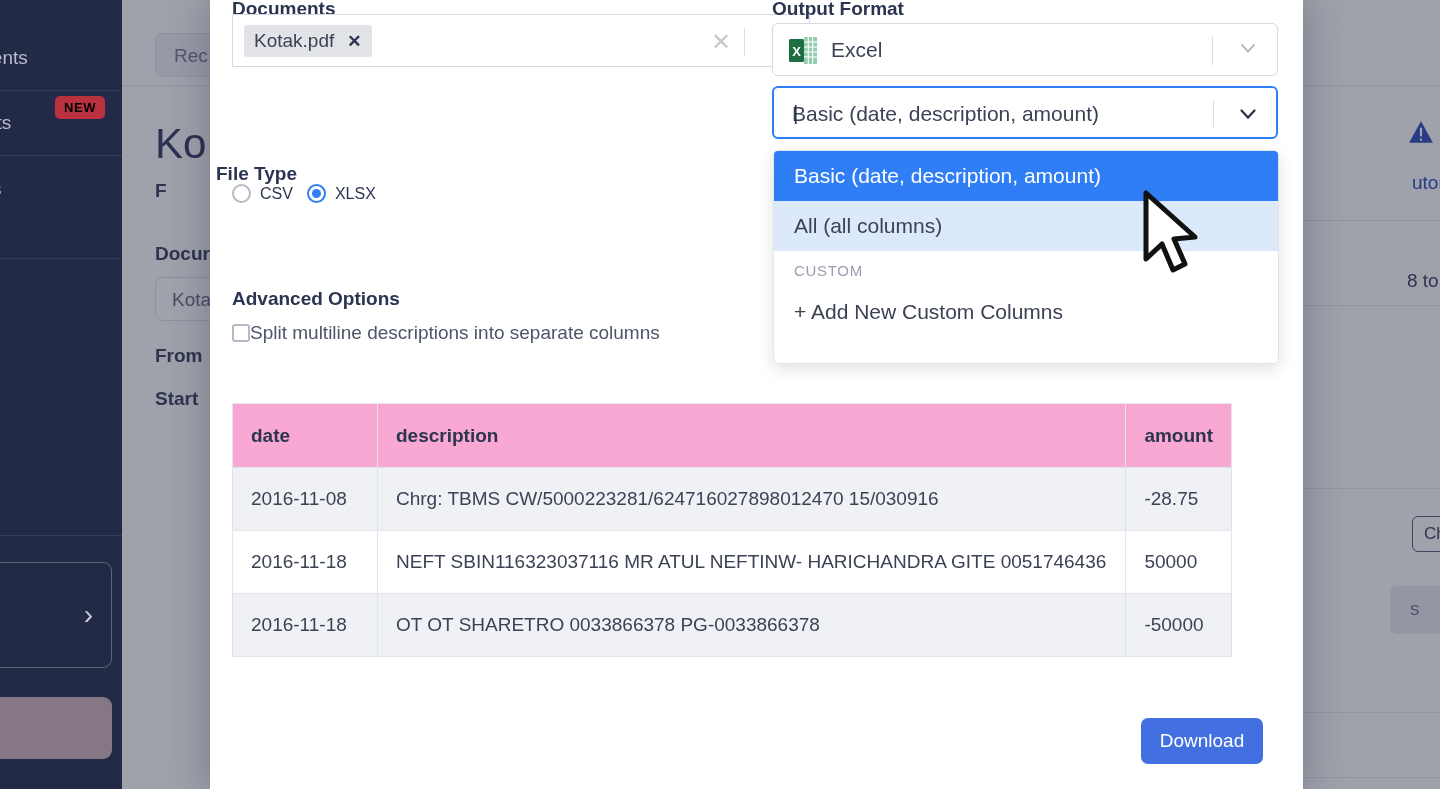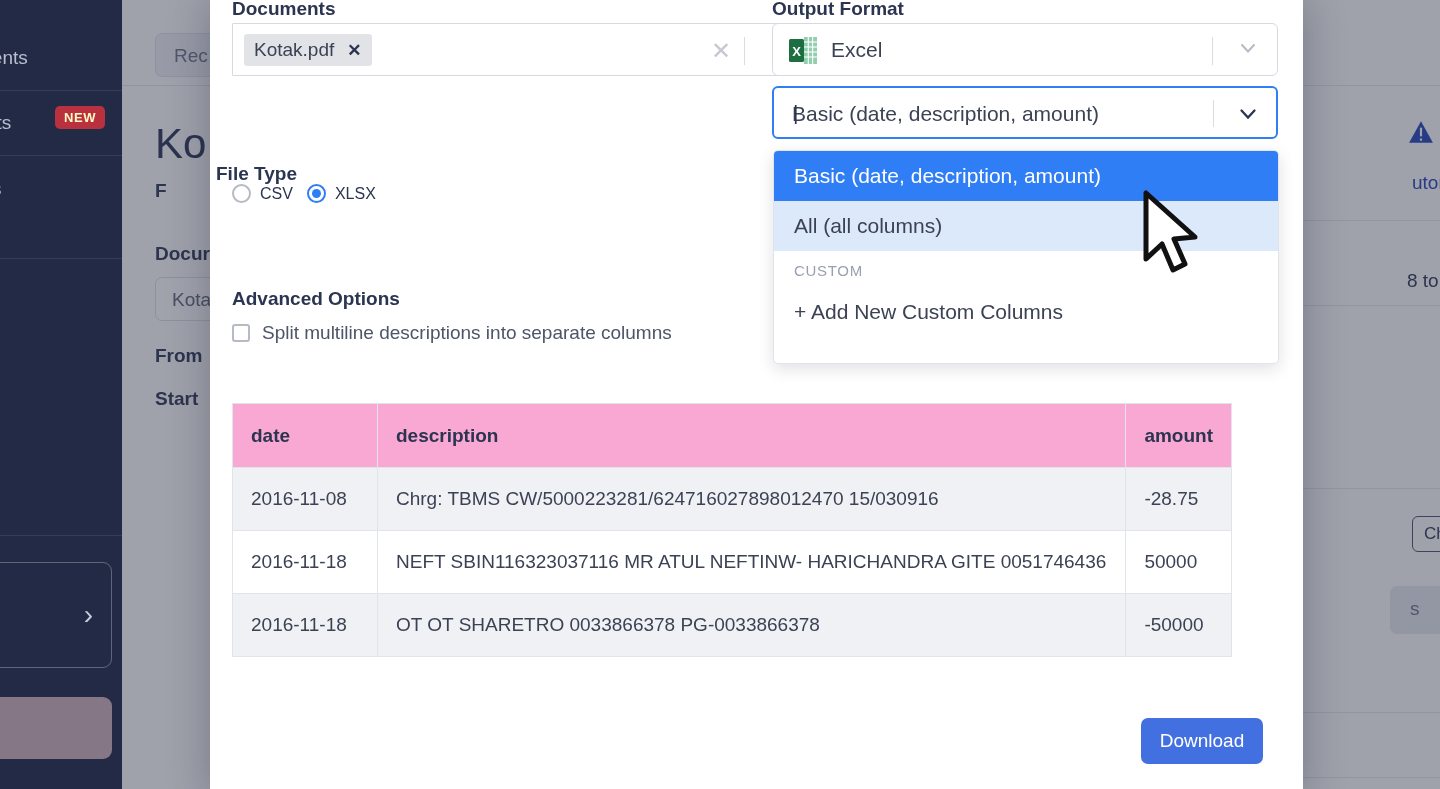--- a/index.html
+++ b/index.html
@@ -21,22 +21,22 @@
   }
   .bg-sidebar-div {
     position: absolute; left: 0; width: 122px; height: 1px;
     background: rgba(255,255,255,0.09);
   }
   .bg-side-txt {
     position: absolute;
     color: #b9bed0; font-size: 19px; white-space: nowrap;
   }
   .bg-new-badge {
-    position: absolute; left: 55px; top: 106px;
-    background: #b9313f; color: #fef9c3;
+    position: absolute; left: 55px; top: 96px;
+    background: #b9313f; color: #000000;
     font-size: 13px; font-weight: bold; letter-spacing: .6px;
     padding: 4px 9px; border-radius: 5px;
   }
   .bg-chevron-btn {
     position: absolute; left: -66px; top: 562px;
     width: 178px; height: 106px;
     border: 1px solid rgba(255,255,255,0.28); border-radius: 9px;
   }
   .bg-chevron-btn span {
     position: absolute; right: 18px; top: 38px;
@@ -141,21 +141,21 @@
   }
   .modal-body { position: absolute; inset: 0; }
 
   .sec-label {
     position: absolute;
     color: #2b3450; font-size: 19px; font-weight: bold; white-space: nowrap;
   }
 
   
   .doc-field {
-    position: absolute; left: 22px; top: 35px;
+    position: absolute; left: 22px; top: 26px;
     width: 578px; height: 53px;
     background: #fff; border: 1px solid #d6d9e2; border-radius: 1px;
   }
   .doc-chip {
     position: absolute; left: 11px; top: 10px;
     height: 32px; background: #e2e3e7; border-radius: 3px;
     display: flex; align-items: center; padding: 0 10px; gap: 13px;
   }
   .doc-chip-label { color: #3b4254; font-size: 19px; }
   .doc-chip-x { color: #2b3450; font-size: 17px; font-weight: bold; cursor: pointer; }
@@ -183,21 +183,21 @@
     border: 2px solid #b6bac6; background: #fff;
     display: flex; align-items: center; justify-content: center;
   }
   .radio-outer.on { border-color: #2f7ef5; }
   .radio-dot { width: 9px; height: 9px; border-radius: 50%; background: #2f7ef5; }
   .radio-label { color: #2b3450; font-size: 16px; }
 
   
   .check-row {
     position: absolute; left: 22px; top: 334px;
-    display: flex; align-items: center; gap: 12px; cursor: pointer;
+    display: flex; align-items: center; cursor: pointer;
   }
   .check-box {
     width: 18px; height: 18px; border: 2px solid #b6bac6;
     border-radius: 3px; background: #fff;
   }
   .check-label { color: #4d5568; font-size: 19px; }
 
   
   .fmt-field {
     position: absolute; left: 562px; top: 35px;

